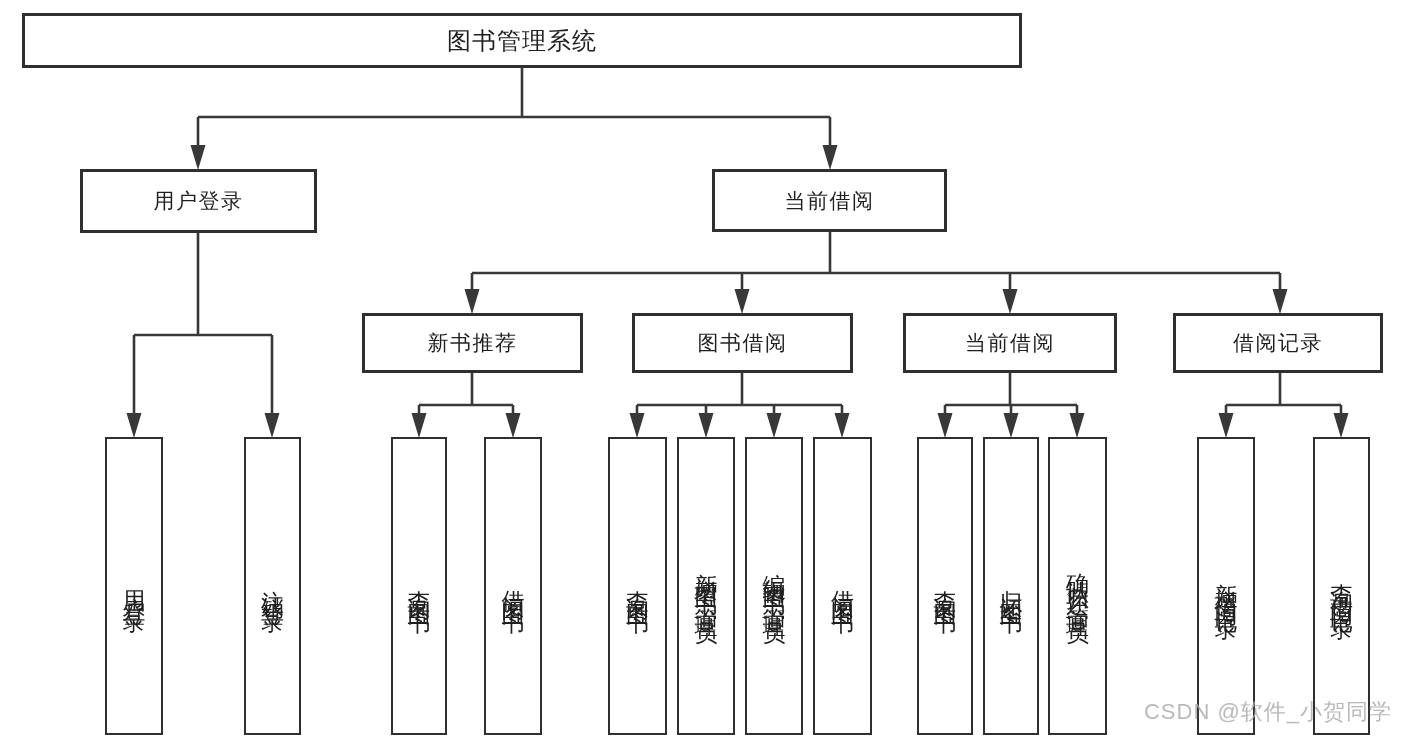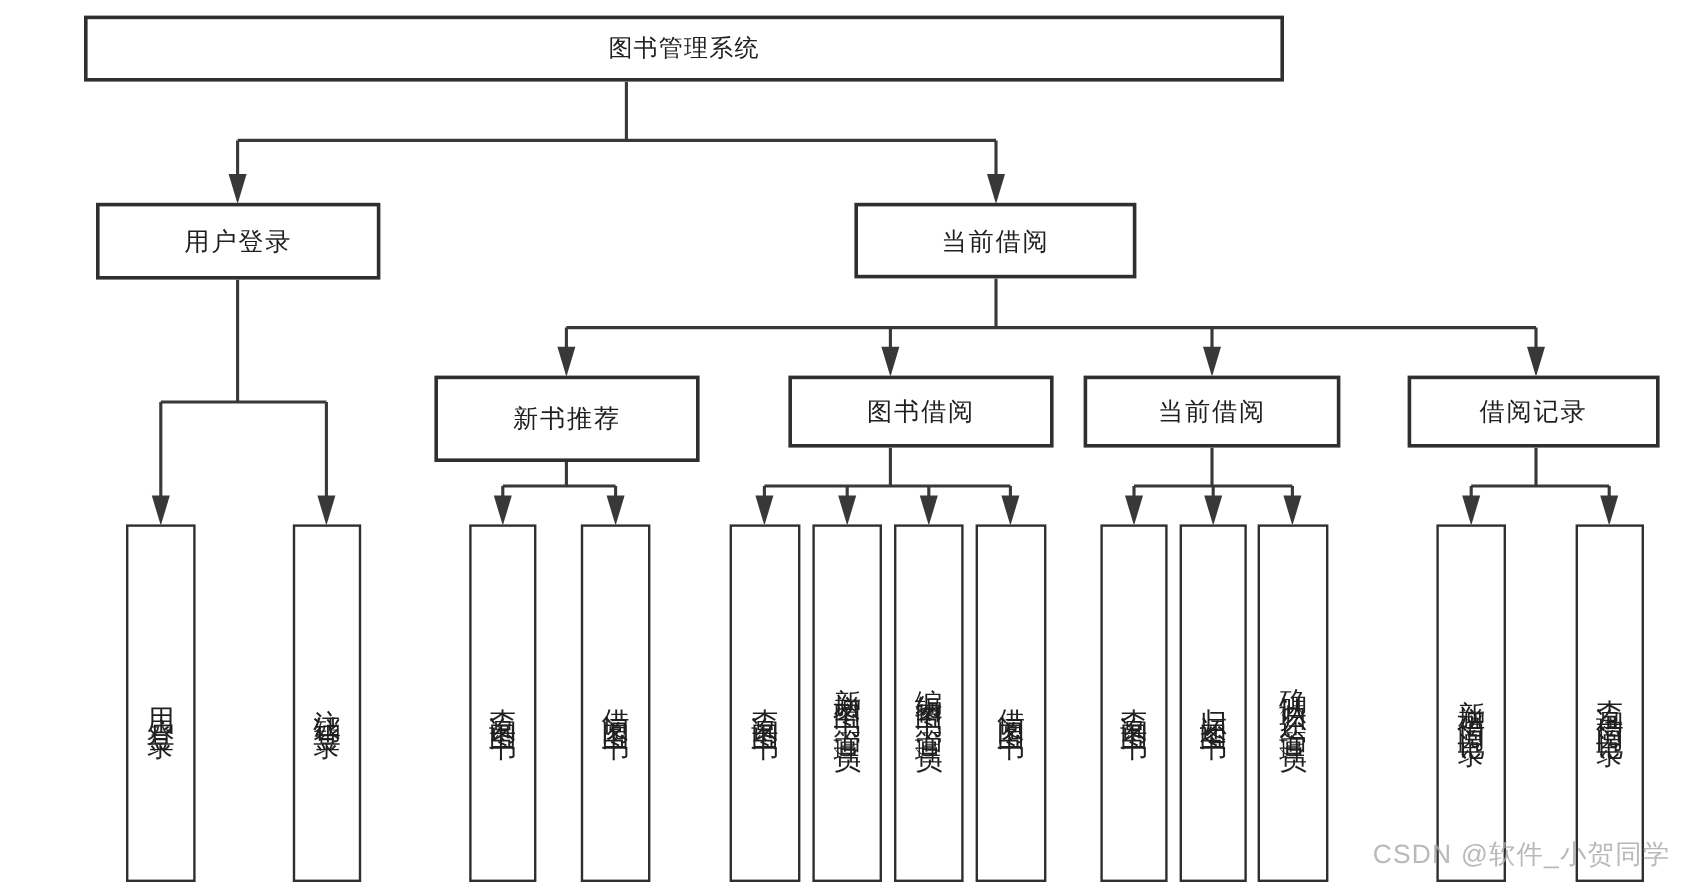--- a/index.html
+++ b/index.html
@@ -39,23 +39,22 @@
     align-items: center;
     justify-content: center;
     color: #1f1f1f;
   }
   .hbox {
     font-size: 21px;
     letter-spacing: 1.5px;
     white-space: nowrap;
   }
   .rootbox {
-    font-size: 20px;
+    font-size: 24px;
     letter-spacing: 1px;
-    margin-left: 48px;
   }
   .vbox {
     writing-mode: vertical-rl;
     text-orientation: mixed;
     font-size: 23px;
     letter-spacing: 0.3em;
     line-height: 1;
     border-width: 2.5px;
   }
   .watermark {
@@ -108,22 +107,22 @@
     <path d="M1280,373 L1280,405 M1226,405 L1341,405 M1226,405 L1226,414 M1341,405 L1341,414"></path>
     <polygon points="1218.5,413 1233.5,413 1226,438"></polygon>
     <polygon points="1333.5,413 1348.5,413 1341,438"></polygon>
   </svg>
 
   <div class="node hbox rootbox" style="left:22px; top:13px; width:1000px; height:55px;">图书管理系统</div>
 
   <div class="node hbox" style="left:80px; top:169px; width:237px; height:64px;">用户登录</div>
   <div class="node hbox" style="left:712px; top:169px; width:235px; height:63px;">当前借阅</div>
 
-  <div class="node hbox" style="left:362px; top:313px; width:221px; height:72px;">新书推荐</div>
-  <div class="node hbox" style="left:632px; top:313px; width:221px; height:60px;margin-left:25px;">图书借阅</div>
+  <div class="node hbox" style="left:362px; top:313px; width:221px; height:60px;">新书推荐</div>
+  <div class="node hbox" style="left:632px; top:313px; width:221px; height:60px;">图书借阅</div>
   <div class="node hbox" style="left:903px; top:313px; width:214px; height:60px;">当前借阅</div>
   <div class="node hbox" style="left:1173px; top:313px; width:210px; height:60px;">借阅记录</div>
 
   <div class="node vbox" style="left:105px; top:437px; width:58px; height:298px;">用户登录</div>
   <div class="node vbox" style="left:244px; top:437px; width:57px; height:298px;">注销登录</div>
 
   <div class="node vbox" style="left:391px; top:437px; width:56px; height:298px;">查询图书</div>
   <div class="node vbox" style="left:484px; top:437px; width:58px; height:298px;">借阅图书</div>
 
   <div class="node vbox" style="left:608px; top:437px; width:59px; height:298px;">查询图书</div>

